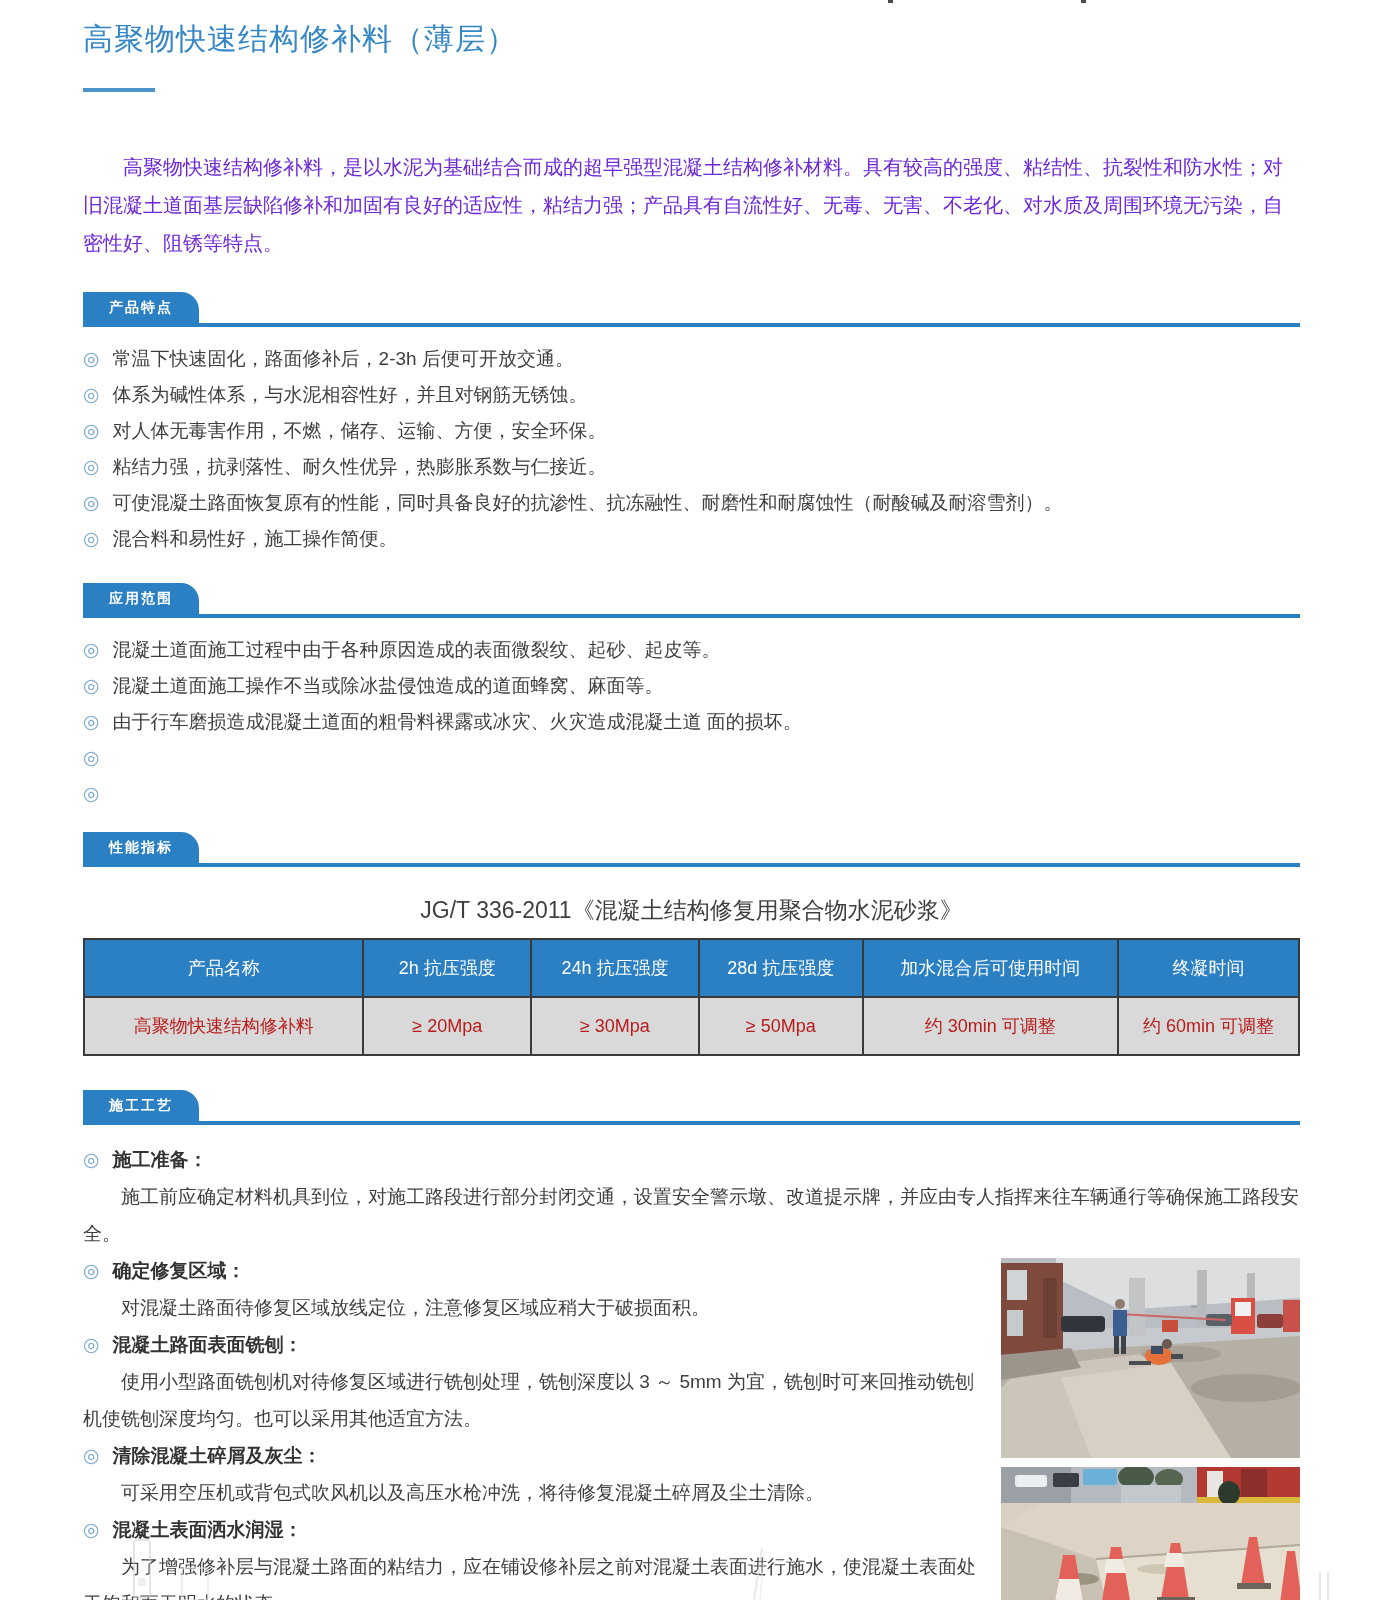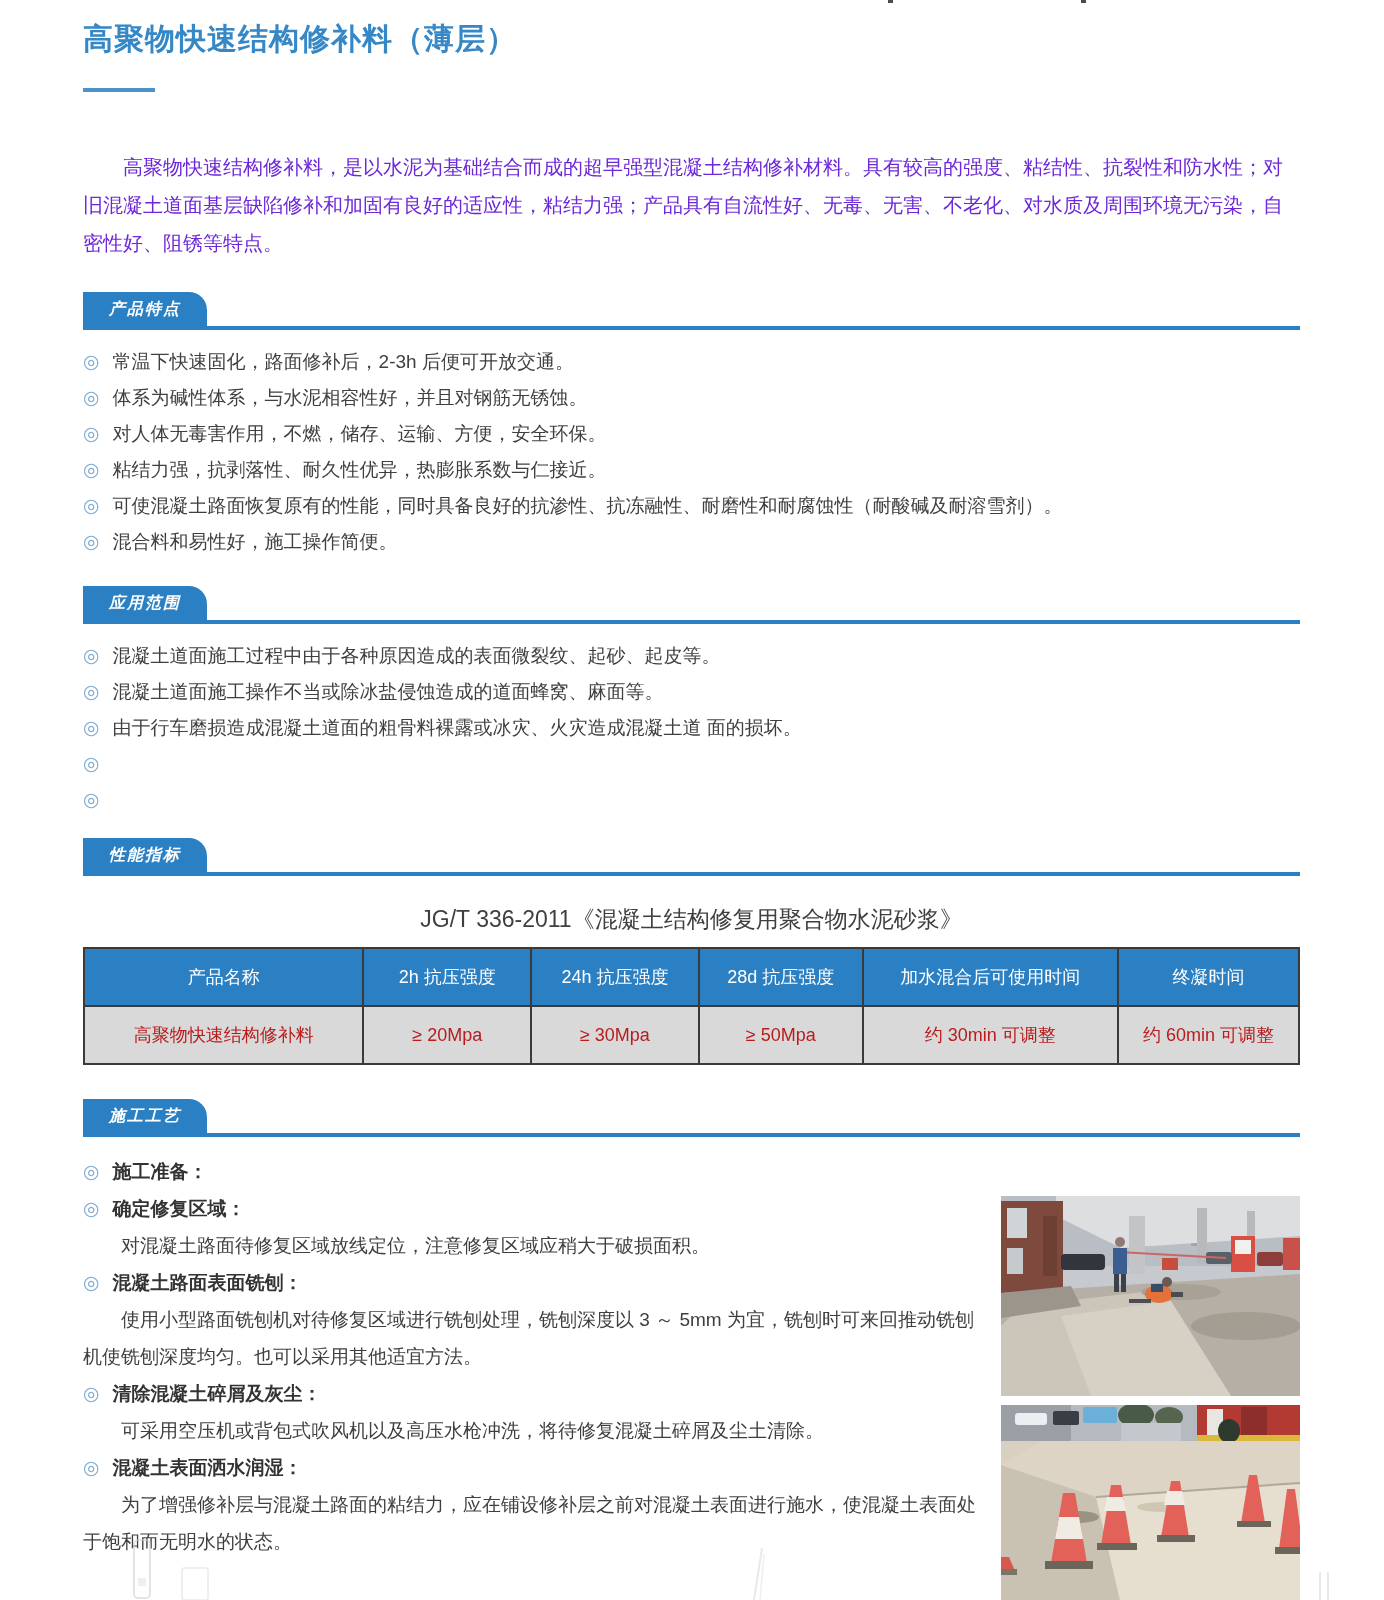--- a/index.html
+++ b/index.html
@@ -1,27 +1,27 @@
 <!DOCTYPE html>
 <html><head>
 <meta charset="utf-8">
 <style>
   html,body{margin:0;padding:0;background:#ffffff;width:1384px;height:1600px;overflow:hidden;}
   body{font-family:"Liberation Sans","DejaVu Sans",sans-serif;color:#3e3e3e;position:relative;}
   .page{padding:0 84px 0 83px;position:relative;}
 
   .top-speck{position:absolute;top:0;width:5px;height:3px;background:#4a4a4a;}
 
-  .doc-title{margin:20px 0 0 0;font-size:30px;font-weight:bold;color:#3587c6;letter-spacing:1px;line-height:38px;}
+  .doc-title{margin:20px 0 0 0;font-size:30px;font-weight:normal;color:#3587c6;letter-spacing:1px;line-height:38px;}
   .title-dash{width:72px;height:4px;background:#4a93cb;margin-top:30px;}
   .intro{margin:56px 0 0 0;font-size:20px;line-height:38px;text-indent:2em;color:#6d28d9;}
 
   .section-header{margin-top:30px;}
-  .section-header .tab{display:inline-block;background:#2b80c3;color:#ffffff;font-size:16px;font-weight:bold;
-      padding:7px 26px 6px 26px;border-top-right-radius:18px;letter-spacing:2px;font-style:italic;}
+  .section-header .tab{display:inline-block;background:#2b80c3;color:#ffffff;font-size:14px;font-weight:bold;
+      padding:7px 26px 6px 26px;border-top-right-radius:18px;letter-spacing:2px;}
   .section-header .rule{height:4px;background:#2b80c3;}
 
   ul.dot-list{list-style:none;margin:14px 0 0 0;padding:0;}
   ul.dot-list li{display:flex;gap:13px;line-height:36px;font-size:19px;color:#3f3f3f;}
   .bullet{color:#7baad2;font-size:19px;flex:0 0 auto;}
 
   .perf-caption{text-align:center;font-size:23px;color:#3f3f3f;margin-top:28px;}
   table.perf{width:100%;border-collapse:collapse;margin-top:12px;table-layout:fixed;}
   table.perf th,table.perf td{border:2px solid #3a3a3a;text-align:center;font-size:18px;padding:16px 2px;}
   table.perf th{background:#2b80c3;color:#ffffff;font-weight:normal;}
@@ -146,20 +146,21 @@
     <div class="tab">施工工艺</div>
     <div class="rule"></div>
   </div>
 
   <div class="process">
 
     <div class="step-head">
       <span class="bullet">◎</span>
       <b>施工准备：</b>
     </div>
+    <p class="step-p">施工前应确定材料机具到位，对施工路段进行部分封闭交通，设置安全警示墩、改道提示牌，并应由专人指挥来往车辆通行等确保施工路段安全。</p>
 
     <div class="photos">
 
       <svg class="photo" viewBox="0 0 299 200">
         <rect width="299" height="200" fill="#c6c9cd"></rect>
         <rect x="0" y="0" width="299" height="70" fill="#b9bec4"></rect>
         <rect x="150" y="8" width="20" height="40" fill="#a8adb4"></rect>
         <rect x="190" y="5" width="14" height="45" fill="#9fa5ac"></rect>
         <polygon points="55,0 299,0 299,40 120,52 55,20" fill="#dcdee0"></polygon>
         <rect x="128" y="20" width="16" height="58" fill="#c2c4c6"></rect>

